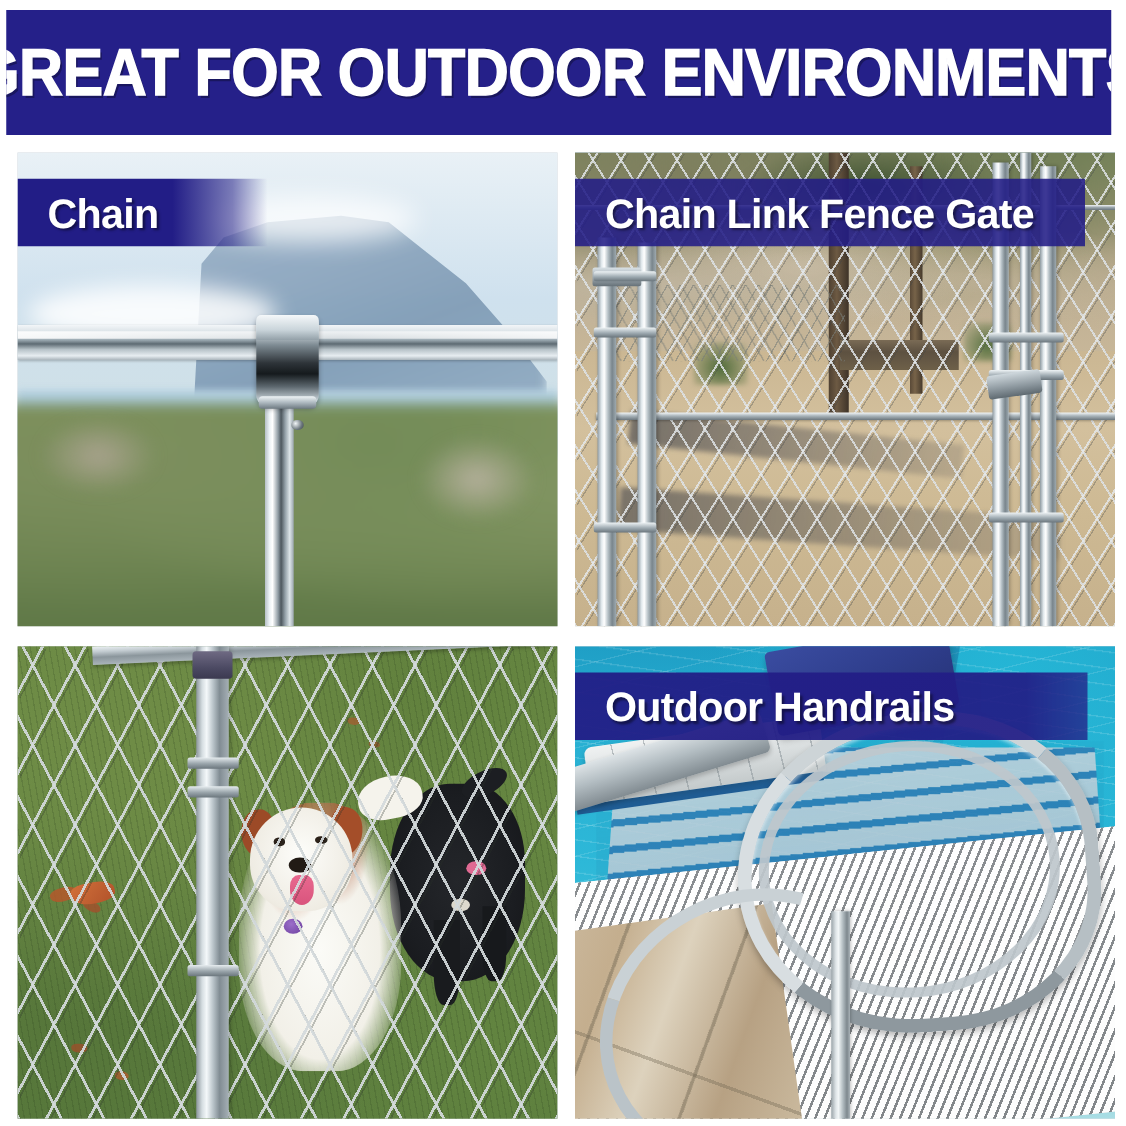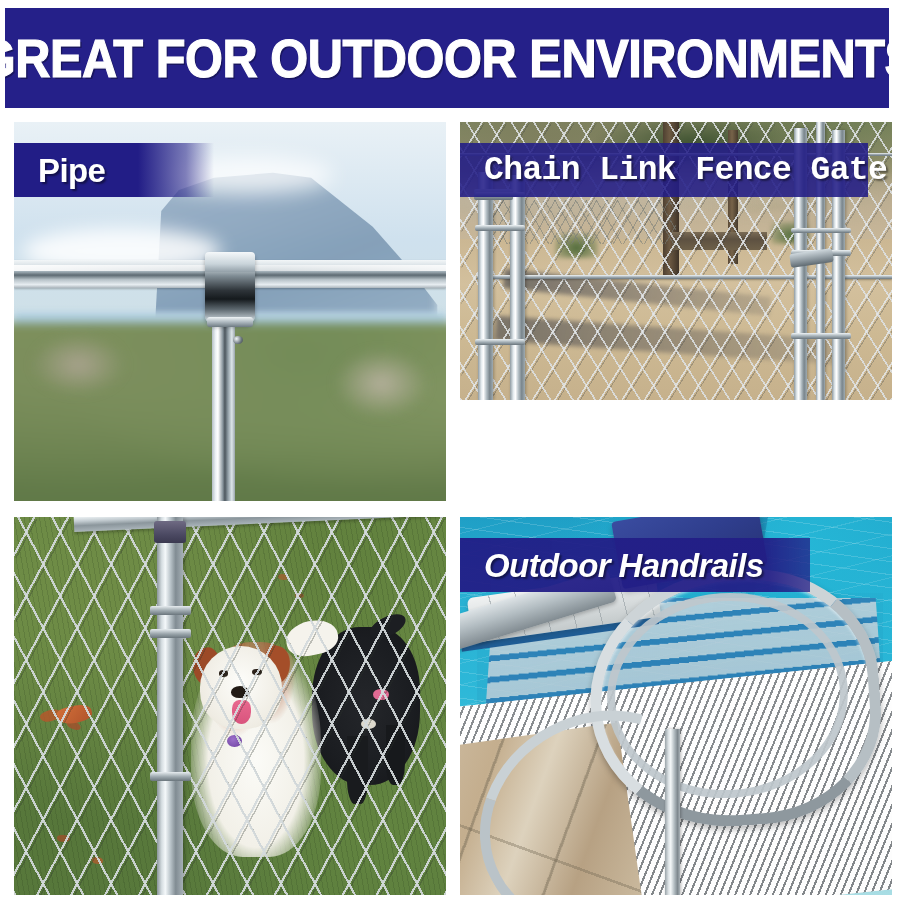--- a/index.html
+++ b/index.html
@@ -38,21 +38,21 @@
   .grid{
     position:absolute;left:14px;top:122px;
     width:875px;height:771px;
   }
   .cell{
     position:absolute;width:432px;height:378px;
     overflow:hidden;
     background:#cfd6dc;
   }
   .cell.tl{left:0;top:0;height:379px;}
-  .cell.tr{left:446px;top:0;height:278px;font-family:Liberation Mono, monospace;}
+  .cell.tr{left:446px;top:0;height:379px;}
   .cell.bl{left:0;top:395px;}
   .cell.br{left:446px;top:395px;}
 
   .photo{position:absolute;inset:0;overflow:hidden;}
 
   
   .caption{
     position:absolute;left:0;top:21px;height:54px;
     display:flex;align-items:center;
     z-index:20;
@@ -65,23 +65,22 @@
   }
   .caption.fade-mid{
     width:245px;
     background:linear-gradient(90deg,#221d86 0%,#221d86 66%,rgba(34,29,134,0.5) 88%,rgba(34,29,134,0) 100%);
   }
   .caption.wide{
     width:408px;
     background:rgba(34,29,134,0.88);
   }
   .caption.wide2{
-    width:350px;
+    width:410px;
     background:linear-gradient(90deg,rgba(34,29,134,0.95) 0%,rgba(34,29,134,0.93) 88%,rgba(34,29,134,0.75) 100%);
-    font-style:italic;
   }
   .caption-text{
     color:#ffffff;
     font-weight:bold;
     font-size:33px;
     line-height:1;
     white-space:nowrap;
     letter-spacing:-0.6px;
     text-shadow:2px 2px 2px rgba(0,0,0,0.45);
   }
@@ -509,21 +508,21 @@
         <div class="p1-hill-rock2"></div>
         <div class="p1-post"></div>
         <div class="p1-rail"></div>
         <div class="p1-rail-gloss"></div>
         <div class="p1-fitting"></div>
         <div class="p1-fitting-top"></div>
         <div class="p1-collar"></div>
         <div class="p1-screw"></div>
       </div>
       <div class="caption fade-short">
-        <span class="caption-text">Pipe</span>
+        <span class="caption-text">Chain</span>
       </div>
     </div>
 
     <div class="cell tr">
       <div class="photo">
         <div class="p2-sky"></div>
         <div class="p2-hill"></div>
         <div class="p2-rock"></div>
         <div class="p2-ground"></div>
         <div class="p2-tree-canopy"></div>

